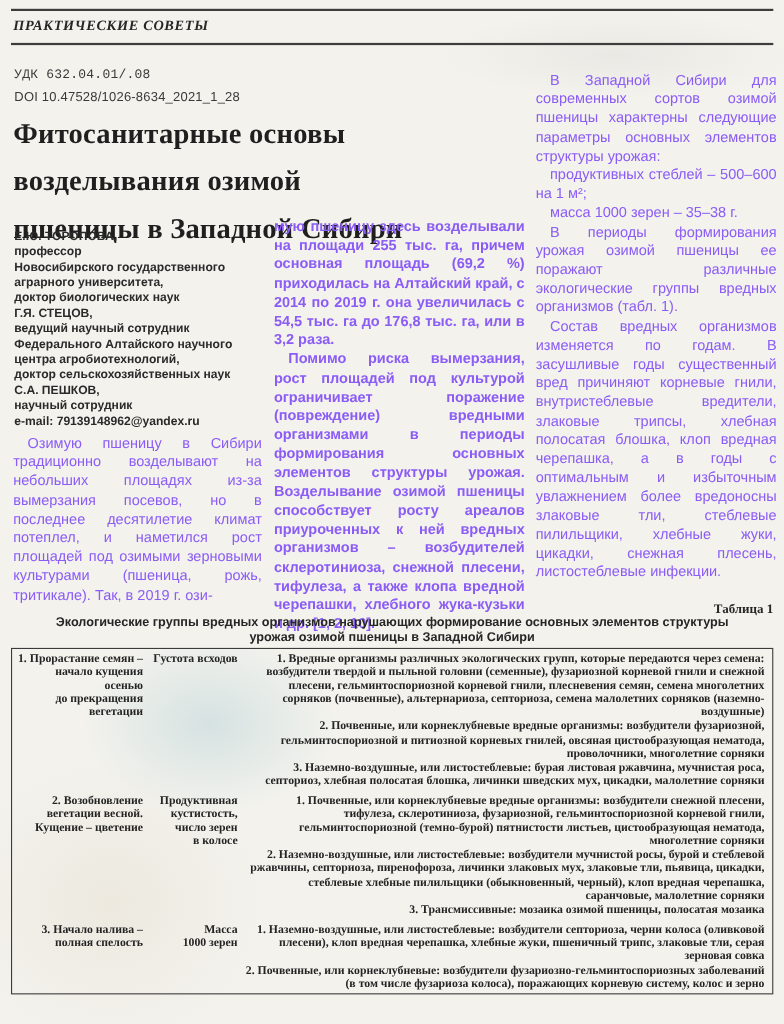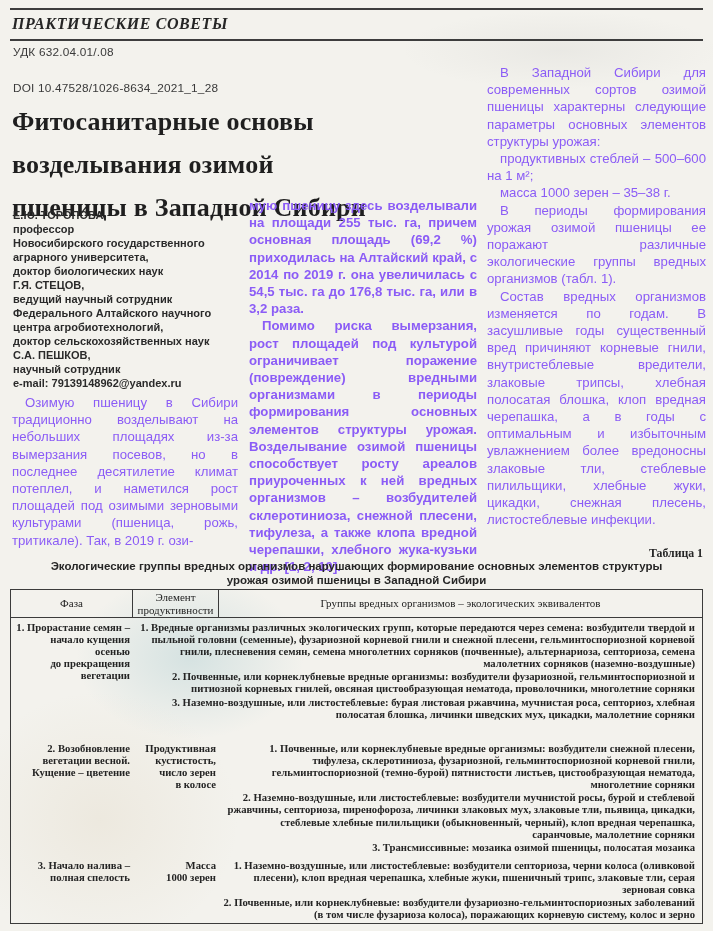--- a/index.html
+++ b/index.html
@@ -21,26 +21,26 @@
   .stain-top    { left:400px; top:10px;  width:320px; height:80px;
                   background:radial-gradient(ellipse, rgba(150,150,150,0.10), rgba(150,150,150,0) 70%); }
 
   
   .rule { background:#3d3d3d; height:2px; }
   .rule-top    { left:10px; top:8px;  width:693px; }
   .rule-bottom { left:10px; top:39px; width:693px; }
   .section-header {
     left:12px; top:15px;
     font-family:"Liberation Serif", serif; font-style:italic; font-weight:bold;
-    font-size:16px; letter-spacing:0.6px; color:#262626;
+    font-size:13px; letter-spacing:0.6px; color:#262626;
   }
 
   
   .udc, .doi { left:13px; font-size:11.8px; color:#3a3a3a; letter-spacing:0.2px; }
-  .udc { top:45px; }
+  .udc { top:61px;font-family:Liberation Mono, monospace; }
   .doi { top:81px; }
   .article-title {
     left:12px; top:100px; width:478px;
     font-family:"Liberation Serif", serif; font-weight:bold;
     font-size:26px; line-height:43px; color:#1f1f1f;
     white-space:pre-line; letter-spacing:0.2px;
   }
 
   
   .authors {
@@ -144,32 +144,27 @@
     <p class="indent">масса 1000 зерен – 35–38 г.</p>
     <p class="indent">В периоды формирования урожая озимой пшеницы ее поражают различные экологические группы вредных организмов (табл. 1).</p>
     <p class="indent">Состав вредных организмов изменяется по годам. В засушливые годы существенный вред причиняют корневые гнили, внутристеблевые вредители, злаковые трипсы, хлебная полосатая блошка, клоп вредная черепашка, а в годы с оптимальным и избыточным увлажнением более вредоносны злаковые тли, стеблевые пилильщики, хлебные жуки, цикадки, снежная плесень, листостеблевые инфекции.</p>
   </div>
 
   <div class="abs table-label">Таблица 1</div>
   <div class="abs table-caption">Экологические группы вредных организмов нарушающих формирование основных элементов структуры
 урожая озимой пшеницы в Западной Сибири</div>
 
   <div class="abs ptable">
-    <div class="thead">
-      <div class="th th-phase">Фаза</div>
-      <div class="th th-element">Элемент
-продуктивности</div>
-      <div class="th th-groups">Группы вредных организмов – экологических эквивалентов</div>
-    </div>
 
     <div class="trow trow-1">
       <div class="td td-phase">1. Прорастание семян –
 начало кущения осенью
 до прекращения
 вегетации</div>
+      <div class="td td-element">Густота всходов</div>
       <div class="td td-groups">
         <p>1. Вредные организмы различных экологических групп, которые передаются через семена: возбудители твердой и пыльной головни (семенные), фузариозной корневой гнили и снежной плесени, гельминтоспориозной корневой гнили, плесневения семян, семена многолетних сорняков (почвенные), альтернариоза, септориоза, семена малолетних сорняков (наземно-воздушные)</p>
         <p>2. Почвенные, или корнеклубневые вредные организмы: возбудители фузариозной, гельминтоспориозной и питиозной корневых гнилей, овсяная цистообразующая нематода, проволочники, многолетние сорняки</p>
         <p>3. Наземно-воздушные, или листостеблевые: бурая листовая ржавчина, мучнистая роса, септориоз, хлебная полосатая блошка, личинки шведских мух, цикадки, малолетние сорняки</p>
       </div>
     </div>
 
     <div class="trow trow-2">
       <div class="td td-phase">2. Возобновление
 вегетации весной.

